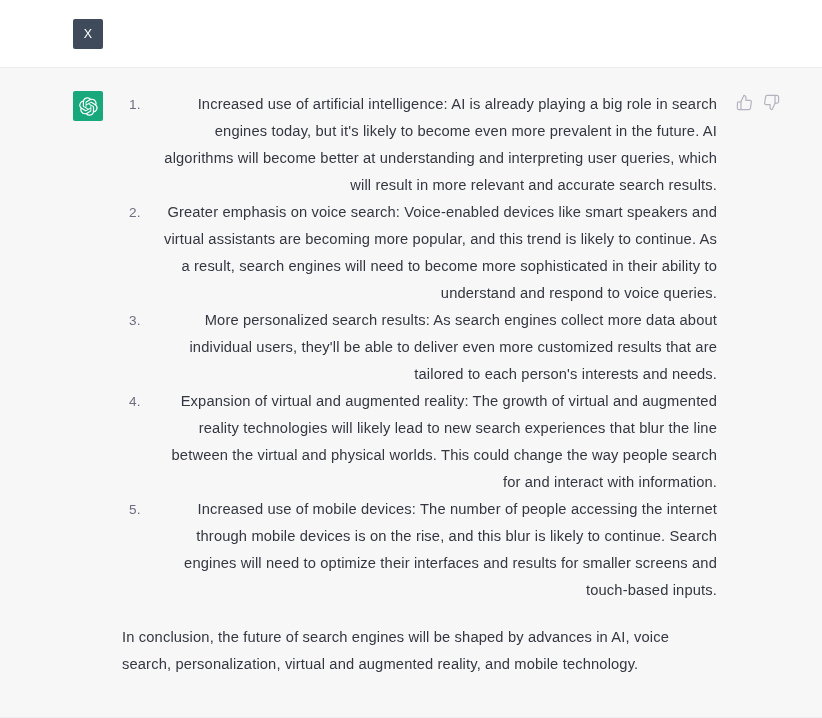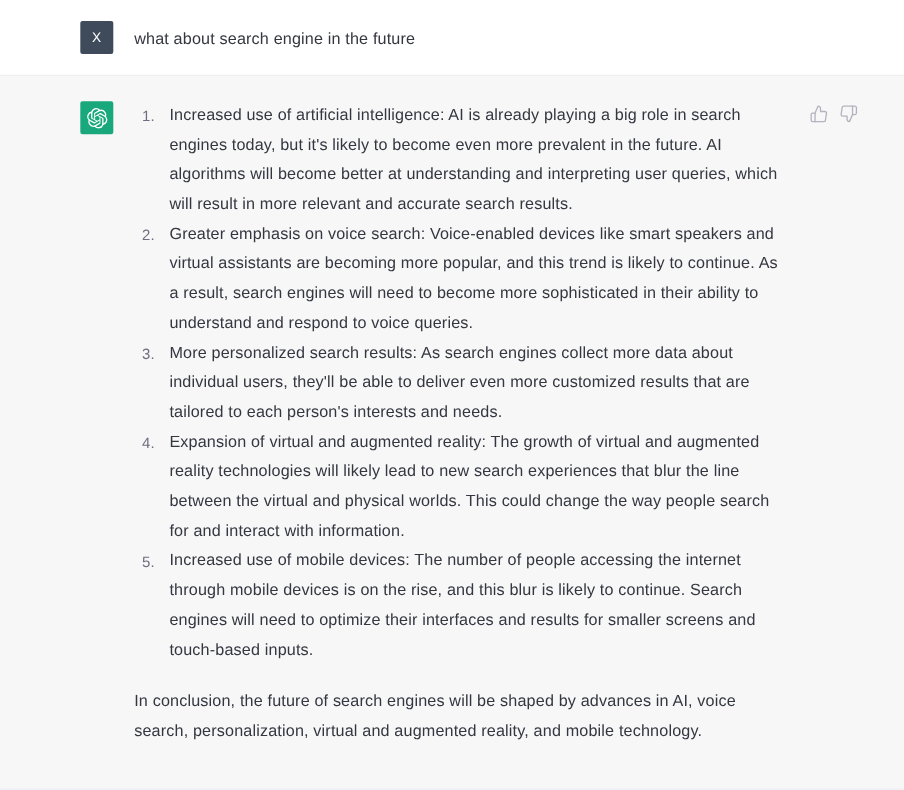--- a/index.html
+++ b/index.html
@@ -108,21 +108,21 @@
     content: counter(ansitem) ".";
     position: absolute;
     left: 7px;
     top: 0;
     width: 20px;
     text-align: left;
     color: #6e6e80;
     font-size: 13.6px;
     line-height: 27px;
   }
-  .li-text { display: block; }
+  .li-text { display: block; text-align: right; }
 
   
   .feedback {
     flex: 0 0 auto;
     display: flex;
     align-items: center;
     gap: 9px;
     margin-left: 18px;
     margin-right: 42px;
     padding-top: 2px;
@@ -142,23 +142,20 @@
 </style>
 </head>
 <body>
 
 <div class="conversation">
 
   <div class="msg-row user">
     <div class="msg-inner">
       <div class="avatar user">
         <span>X</span>
-      </div>
-      <div class="msg-body">
-        <p>what about search engine in the future</p>
       </div>
     </div>
   </div>
 
   <div class="msg-row assistant">
     <div class="msg-inner">
 
       <div class="avatar assistant">
         <span>
           <svg width="19" height="19" viewBox="0 0 41 41" fill="#ffffff" aria-hidden="true">

